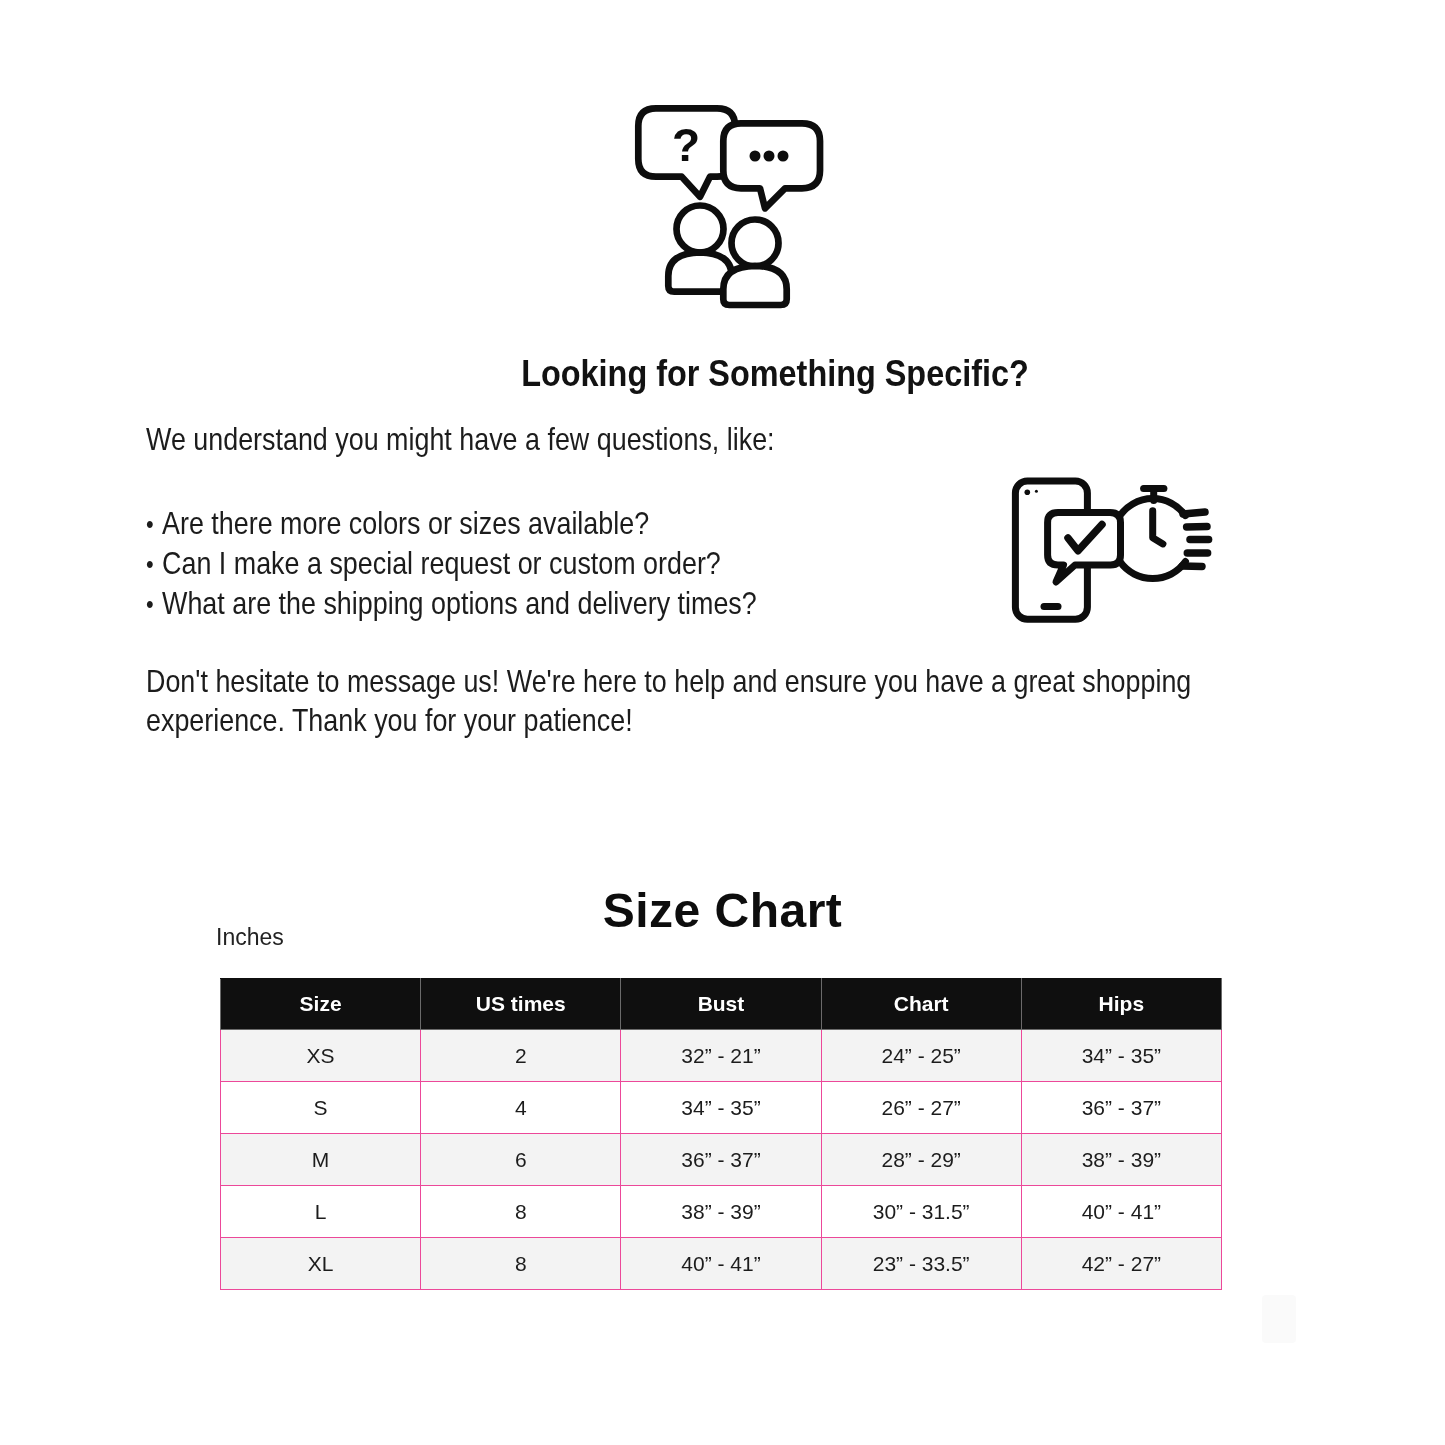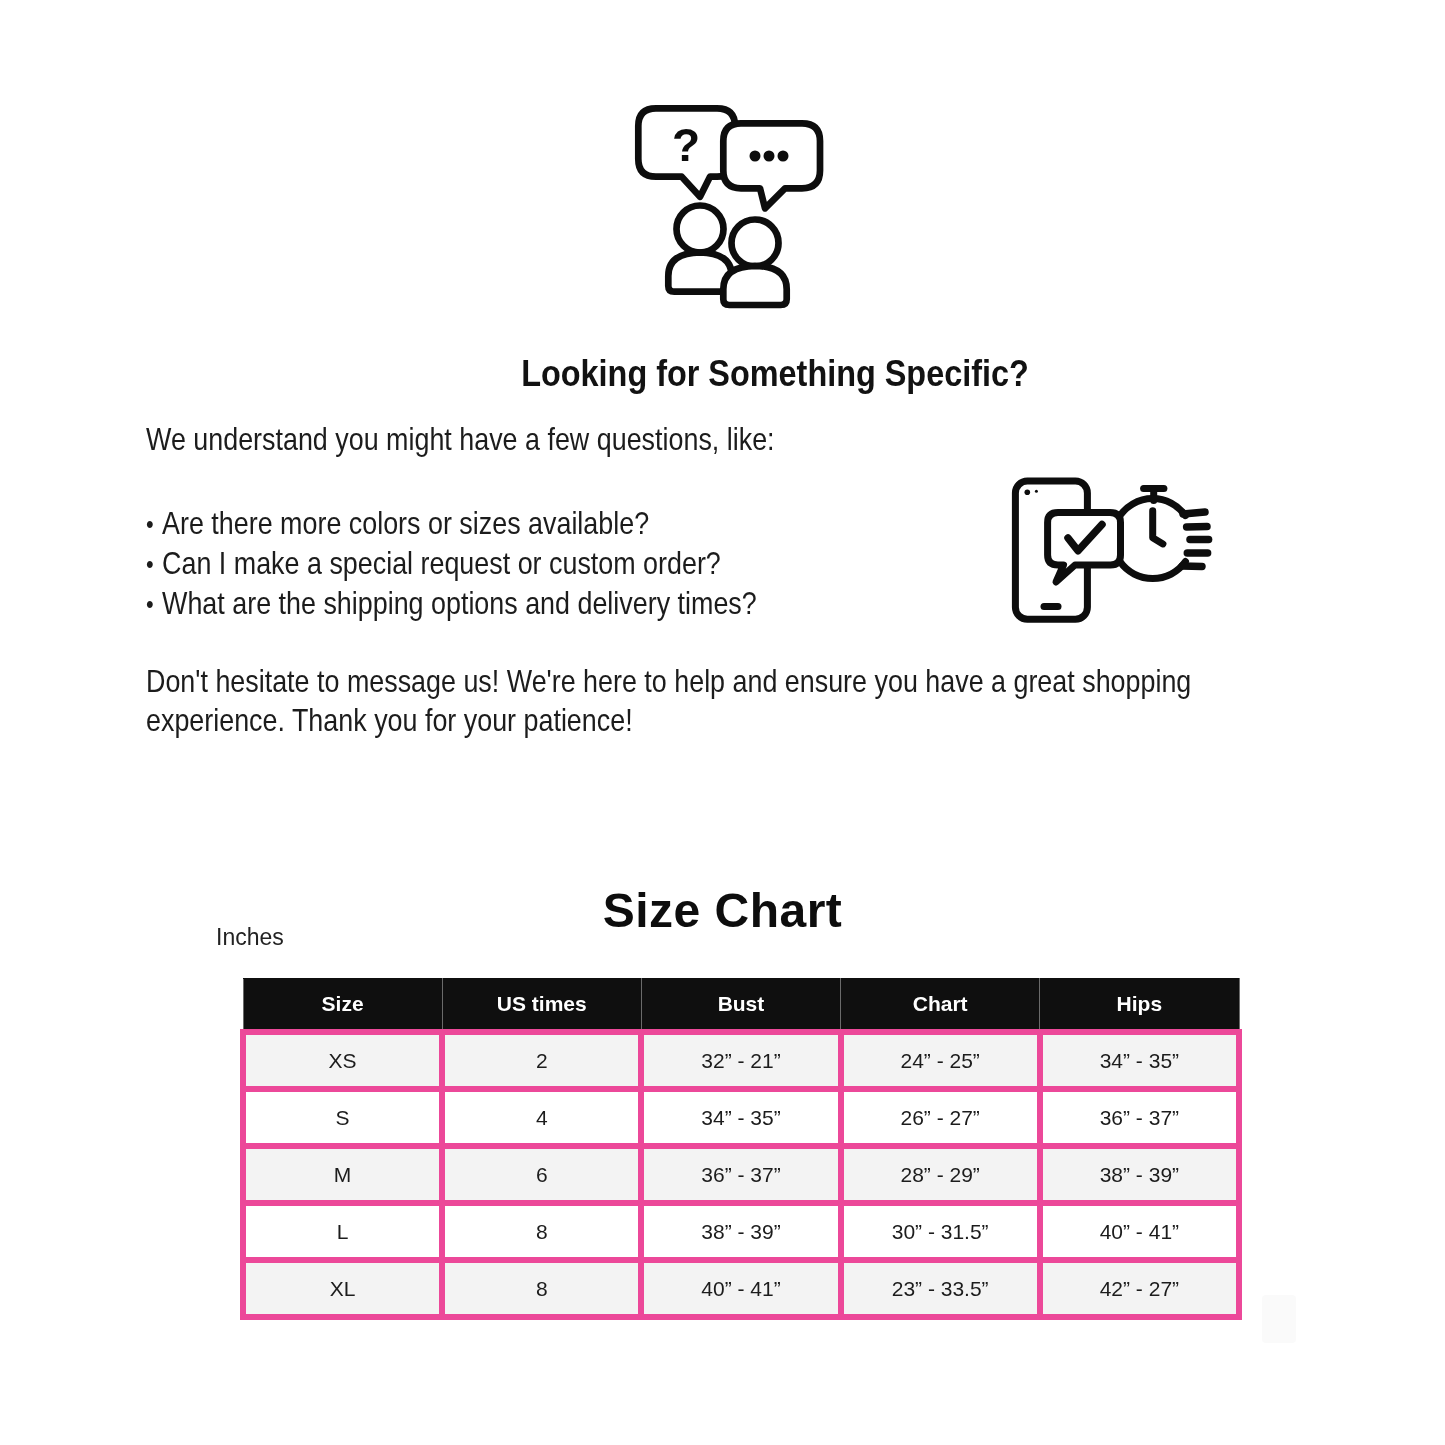--- a/index.html
+++ b/index.html
@@ -42,32 +42,32 @@
   .chart-title{
     position:absolute;left:0;top:883px;width:1445px;
     text-align:center;font-size:48px;font-weight:700;color:#0d0d0d;
     letter-spacing:0.5px;
   }
   .unit-label{
     position:absolute;left:216px;top:924px;
     font-size:23px;color:#222;
   }
   table.size-table{
-    position:absolute;left:240px;top:978px;width:1002px;
+    position:absolute;left:220px;top:978px;width:1002px;
     border-collapse:collapse;table-layout:fixed;
     font-size:21px;color:#1c1c1c;
   }
   table.size-table th{
     background:#0f0f0f;color:#ffffff;font-weight:700;
     height:48px;text-align:center;
     border:1px solid #6a6a6a;border-top-color:#0f0f0f;
   }
   table.size-table td{
     height:49px;text-align:center;
-    border:6px solid #ec4899;background:#ffffff;margin-top:46px;
+    border:1px solid #ec4899;background:#ffffff;margin-top:46px;
   }
   table.size-table tr.alt td{background:#f3f3f3;}
   
   .watermark{
     position:absolute;left:1262px;top:1295px;width:34px;height:48px;
     background:#9a9aa0;opacity:0.05;border-radius:4px;
   }
   svg .stroke{fill:none;stroke:#0d0d0d;stroke-linecap:round;stroke-linejoin:round;}
   svg .filled{fill:#ffffff;stroke:#0d0d0d;stroke-linejoin:round;}
 </style>

